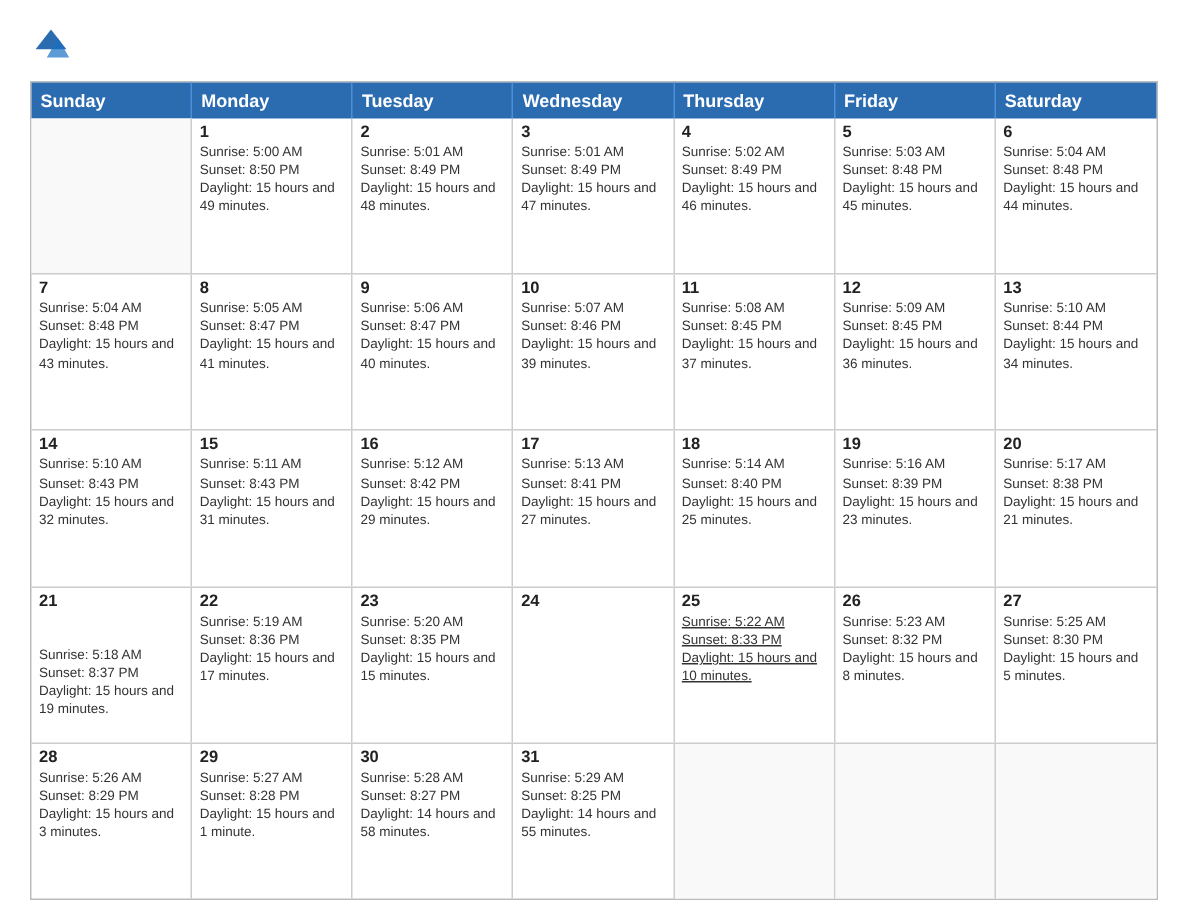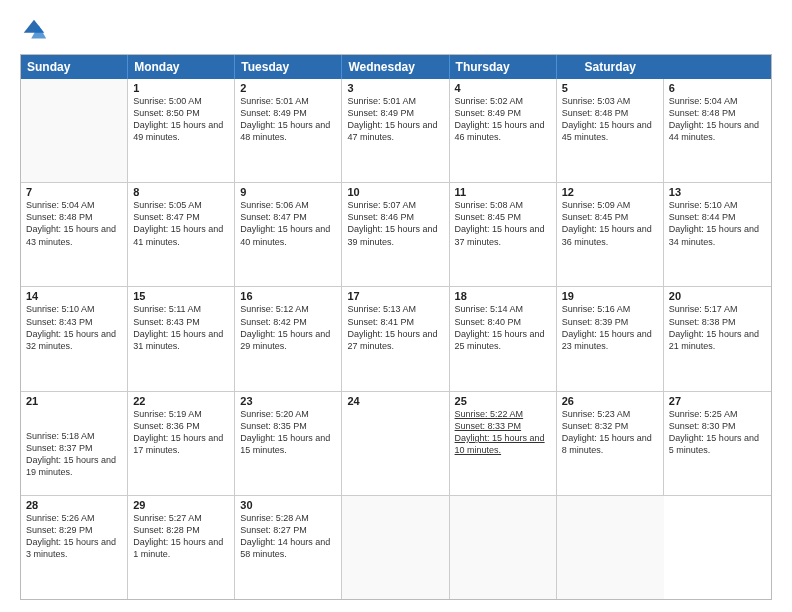--- a/index.html
+++ b/index.html
@@ -58,21 +58,21 @@
       background: #2b6cb0;
     }
     .cal-header-cell {
       color: #fff;
       font-size: 12px;
       font-weight: bold;
       padding: 5px 6px;
       text-align: left;
       border-right: 1px solid #4a90d9;
     }
-    .cal-header-cell:last-child { border-right: none; text-align: center; }
+    .cal-header-cell:last-child { border-right: none; }
     .cal-body {
       flex: 1;
       display: flex;
       flex-direction: column;
     }
     .cal-row {
       display: grid;
       grid-template-columns: repeat(7, 1fr);
       flex: 1;
       border-bottom: 1px solid #ccc;
@@ -129,20 +129,21 @@
     </div>
   </div>
 
   <div class="outer-border">
     <div class="cal-header" id="cal-header">
         <div class="cal-header-cell">Sunday</div>
         <div class="cal-header-cell">Monday</div>
         <div class="cal-header-cell">Tuesday</div>
         <div class="cal-header-cell">Wednesday</div>
         <div class="cal-header-cell">Thursday</div>
+        <div class="cal-header-cell">Friday</div>
         <div class="cal-header-cell">Saturday</div>
       </div>
     <div class="cal-body" id="cal-body">
         <div class="cal-row">
           <div class="cal-cell empty"></div>
           <div class="cal-cell">
             <div class="day-num">1</div>
             <div class="cell-text" style="white-space: pre-line;">Sunrise: 5:00 AM
 Sunset: 8:50 PM
 Daylight: 15 hours and 49 minutes.</div>
@@ -318,20 +319,26 @@
             <div class="day-num">29</div>
             <div class="cell-text" style="white-space: pre-line;">Sunrise: 5:27 AM
 Sunset: 8:28 PM
 Daylight: 15 hours and 1 minute.</div>
           </div>
           <div class="cal-cell">
             <div class="day-num">30</div>
             <div class="cell-text" style="white-space: pre-line;">Sunrise: 5:28 AM
 Sunset: 8:27 PM
 Daylight: 14 hours and 58 minutes.</div>
+          </div>
+          <div class="cal-cell">
+            <div class="day-num">31</div>
+            <div class="cell-text" style="white-space: pre-line;">Sunrise: 5:29 AM
+Sunset: 8:25 PM
+Daylight: 14 hours and 55 minutes.</div>
           </div>
           <div class="cal-cell empty"></div>
           <div class="cal-cell empty"></div>
           <div class="cal-cell empty"></div>
         </div>
       </div>
   </div>
 </div>
 
 </body></html>

